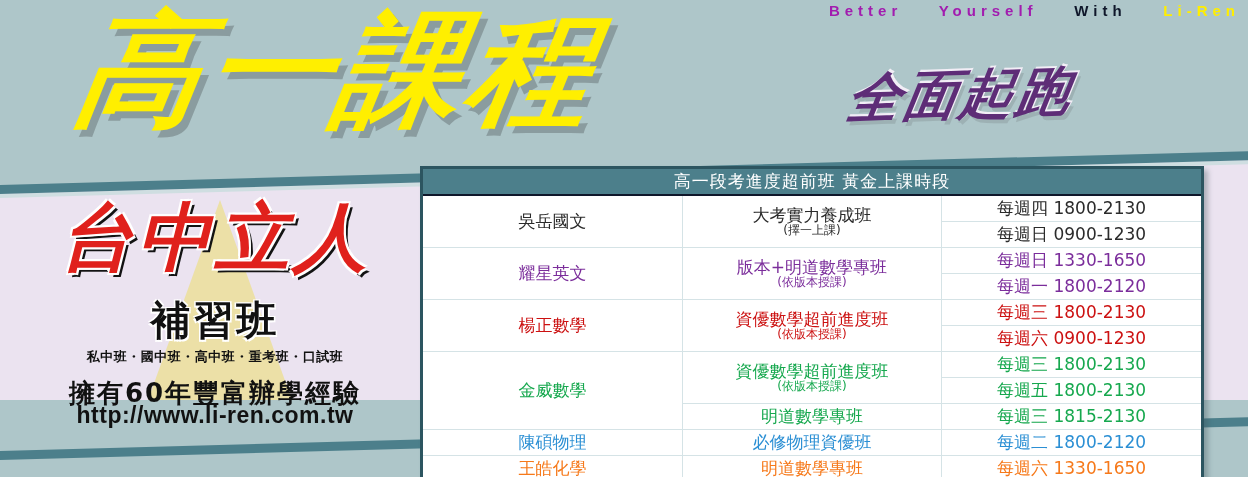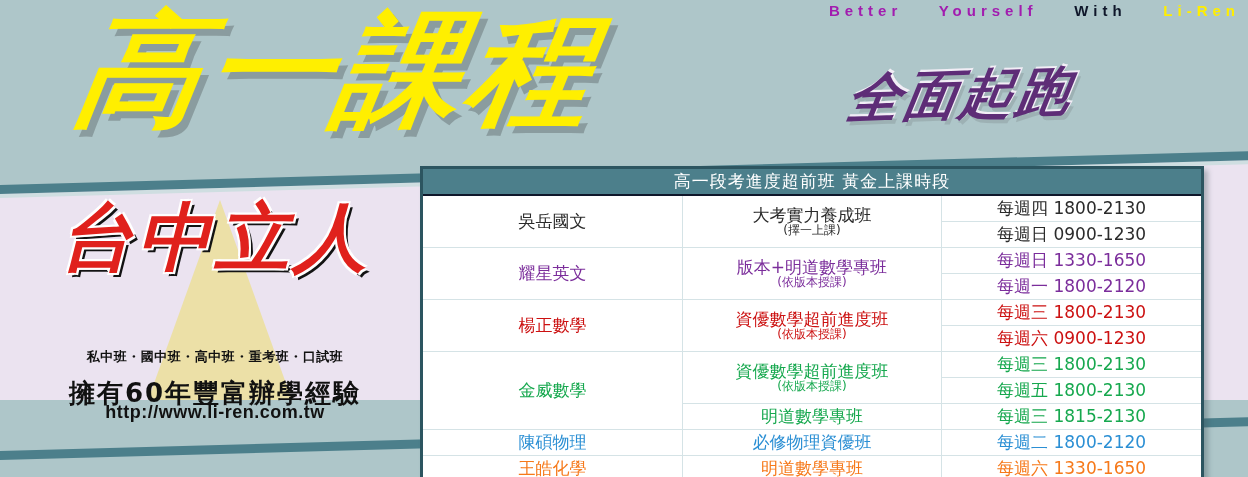--- a/index.html
+++ b/index.html
@@ -88,21 +88,21 @@
   .logo-classes{
     position:absolute;left:0;top:152px;width:370px;text-align:center;
     font-size:13px;font-weight:bold;color:#111;letter-spacing:.5px;white-space:nowrap;
   }
   .logo-exp{
     position:absolute;left:0;top:180px;width:370px;text-align:center;
     font-size:26px;font-weight:bold;color:#111;letter-spacing:2px;white-space:nowrap;
   }
   .logo-url{
     position:absolute;left:0;top:206px;width:370px;text-align:center;
-    font-size:18px;font-weight:bold;color:#111;letter-spacing:.5px;white-space:nowrap;
+    font-size:23px;font-weight:bold;color:#111;letter-spacing:.5px;white-space:nowrap;
     font-family:"Liberation Sans",sans-serif;
   }
 
   
   .table-wrap{
     position:absolute;left:420px;top:166px;width:778px;
     border:3px solid #2c5560;background:#fff;
     box-shadow:4px 4px 5px rgba(60,80,85,.35);
   }
   table.sched{border-collapse:collapse;width:100%;table-layout:fixed;}
@@ -148,20 +148,21 @@
     <span>&nbsp;&nbsp;</span>
     <span class="y">Li-Ren</span>
   </div>
 
   <div class="title-main">高一課程</div>
   <div class="title-sub">全面起跑</div>
 
   <div class="logo-wrap">
     <div class="logo-a"></div>
     <div class="logo-cn">台中立人</div>
+    <div class="logo-cram">補習班</div>
     <div class="logo-classes">私中班・國中班・高中班・重考班・口試班</div>
     <div class="logo-exp">擁有60年豐富辦學經驗</div>
     <div class="logo-url">http://www.li-ren.com.tw</div>
   </div>
 
   <div class="table-wrap">
     <table class="sched">
       <thead>
         <tr>
           <th colspan="3">高一段考進度超前班  黃金上課時段</th>

